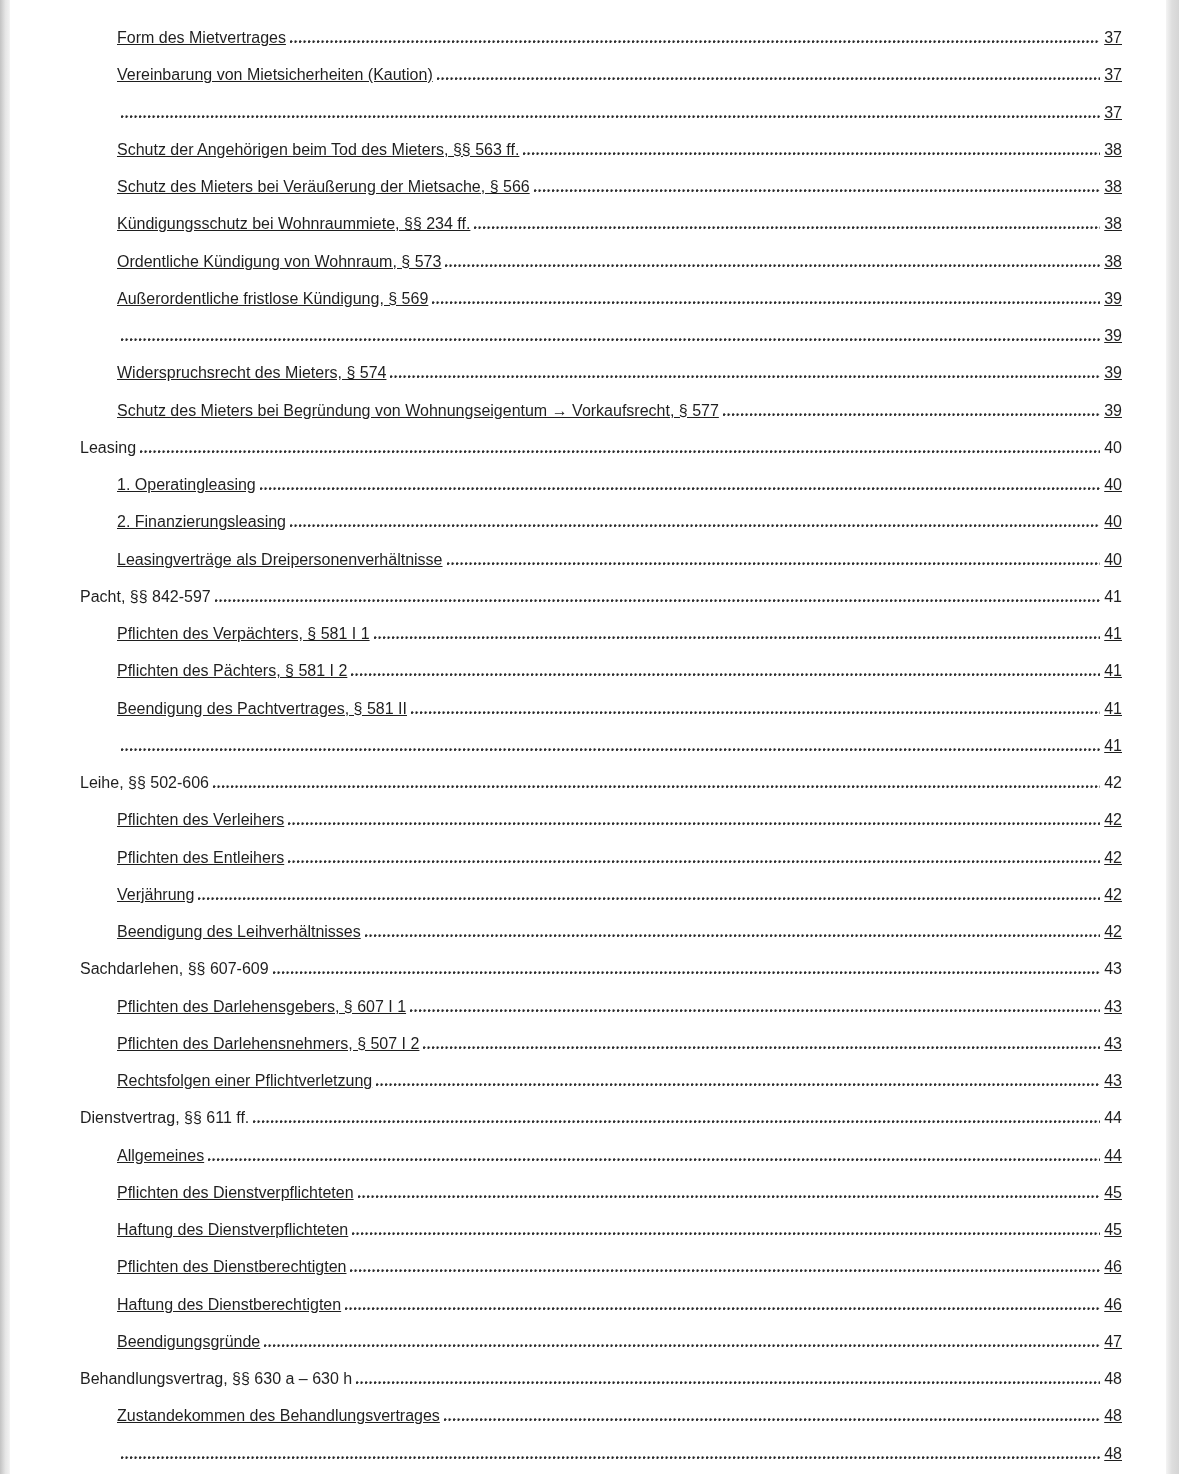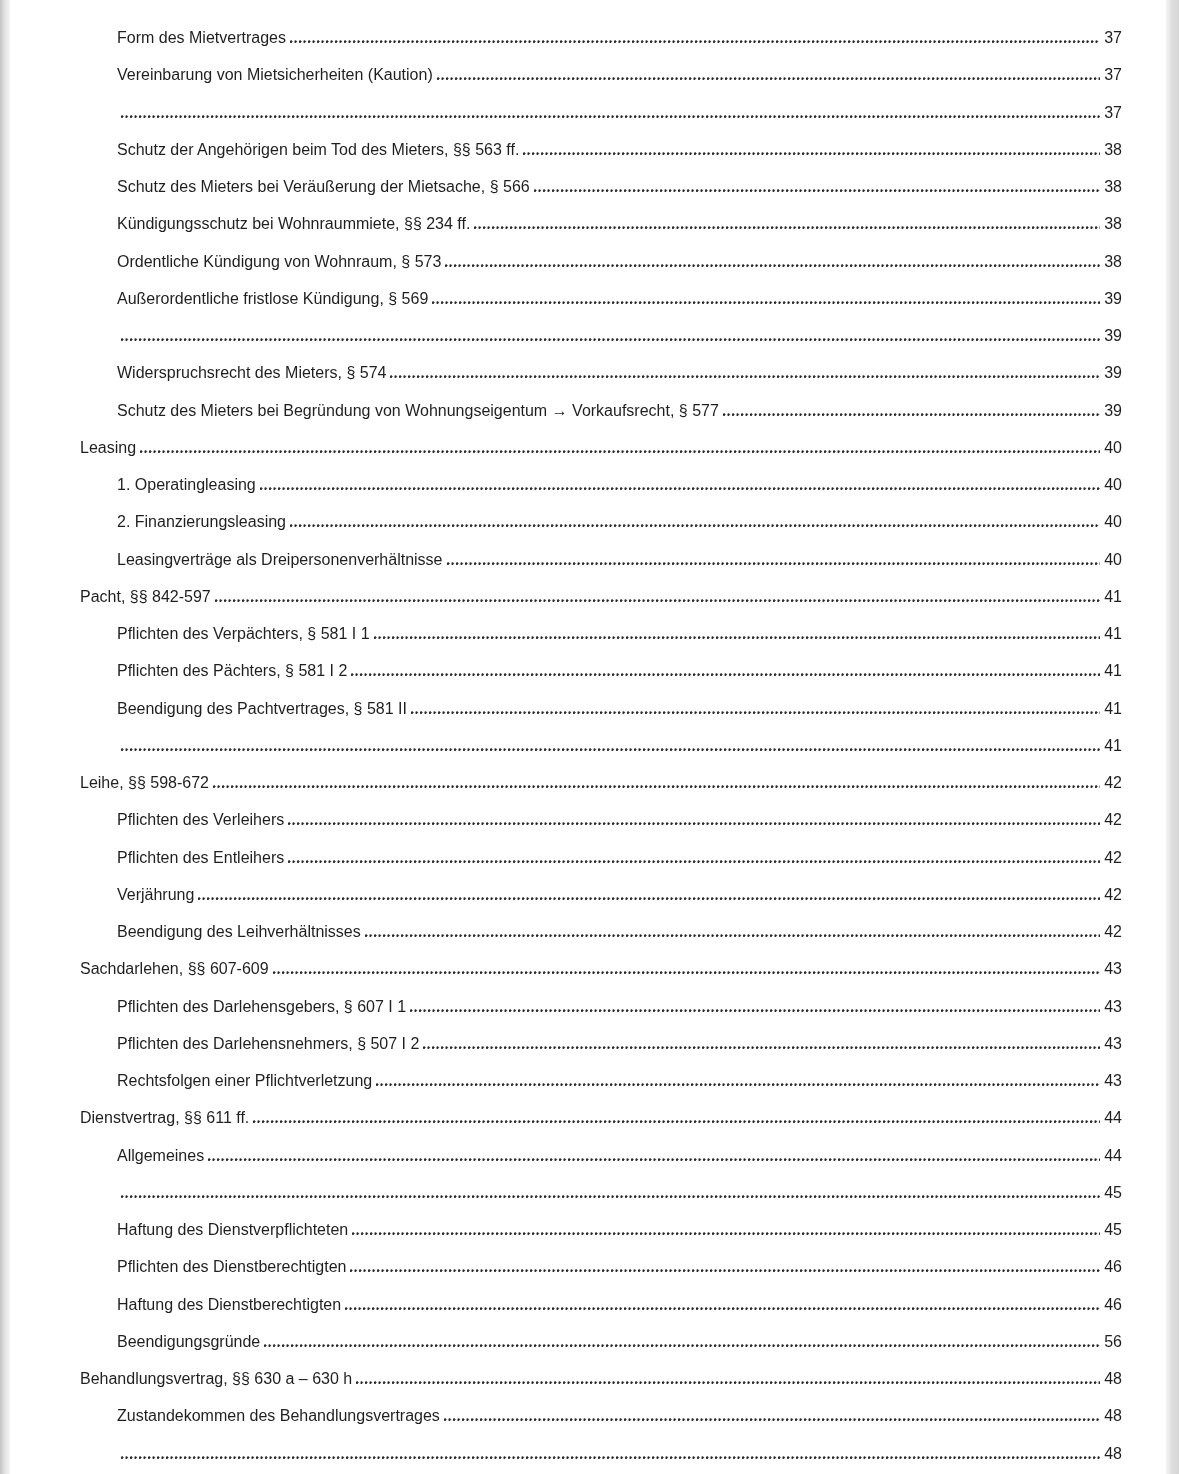--- a/index.html
+++ b/index.html
@@ -41,20 +41,21 @@
     display: flex;
     align-items: baseline;
     height: 37.25px;
     font-size: 16px;
     line-height: 37.25px;
     color: #1f1f1f;
     cursor: pointer;
   }
   .toc-row.lvl2 {
     padding-left: 37px;
+    text-decoration: underline;
   }
   .toc-label {
     white-space: nowrap;
     flex: 0 0 auto;
   }
   .dot-leader {
     flex: 1 1 auto;
     align-self: baseline;
     height: 3px;
     margin: 0 4px 0 4px;
@@ -167,21 +168,21 @@
         <div class="toc-row lvl2">
           <span class="toc-label">Beendigung des Pachtvertrages, § 581 II</span>
           <span class="dot-leader"></span>
           <span class="toc-pagenum">41</span>
         </div>
         <div class="toc-row lvl2">
           <span class="dot-leader"></span>
           <span class="toc-pagenum">41</span>
         </div>
         <div class="toc-row lvl1">
-          <span class="toc-label">Leihe, §§ 598-672</span>
+          <span class="toc-label">Leihe, §§ 502-606</span>
           <span class="dot-leader"></span>
           <span class="toc-pagenum">42</span>
         </div>
         <div class="toc-row lvl2">
           <span class="toc-label">Pflichten des Verleihers</span>
           <span class="dot-leader"></span>
           <span class="toc-pagenum">42</span>
         </div>
         <div class="toc-row lvl2">
           <span class="toc-label">Pflichten des Entleihers</span>
@@ -222,20 +223,21 @@
           <span class="toc-label">Dienstvertrag, §§ 611 ff.</span>
           <span class="dot-leader"></span>
           <span class="toc-pagenum">44</span>
         </div>
         <div class="toc-row lvl2">
           <span class="toc-label">Allgemeines</span>
           <span class="dot-leader"></span>
           <span class="toc-pagenum">44</span>
         </div>
         <div class="toc-row lvl2">
+          <span class="toc-label">Pflichten des Dienstverpflichteten</span>
           <span class="dot-leader"></span>
           <span class="toc-pagenum">45</span>
         </div>
         <div class="toc-row lvl2">
           <span class="toc-label">Haftung des Dienstverpflichteten</span>
           <span class="dot-leader"></span>
           <span class="toc-pagenum">45</span>
         </div>
         <div class="toc-row lvl2">
           <span class="toc-label">Pflichten des Dienstberechtigten</span>
@@ -243,21 +245,21 @@
           <span class="toc-pagenum">46</span>
         </div>
         <div class="toc-row lvl2">
           <span class="toc-label">Haftung des Dienstberechtigten</span>
           <span class="dot-leader"></span>
           <span class="toc-pagenum">46</span>
         </div>
         <div class="toc-row lvl2">
           <span class="toc-label">Beendigungsgründe</span>
           <span class="dot-leader"></span>
-          <span class="toc-pagenum">56</span>
+          <span class="toc-pagenum">47</span>
         </div>
         <div class="toc-row lvl1">
           <span class="toc-label">Behandlungsvertrag, §§ 630 a – 630 h</span>
           <span class="dot-leader"></span>
           <span class="toc-pagenum">48</span>
         </div>
         <div class="toc-row lvl2">
           <span class="toc-label">Zustandekommen des Behandlungsvertrages</span>
           <span class="dot-leader"></span>
           <span class="toc-pagenum">48</span>

